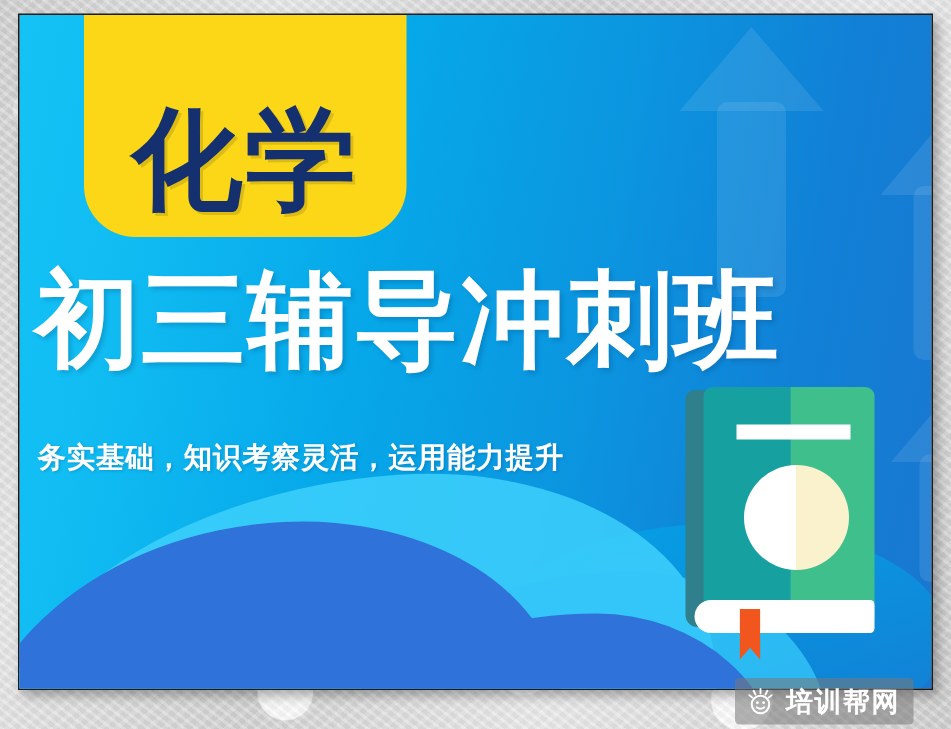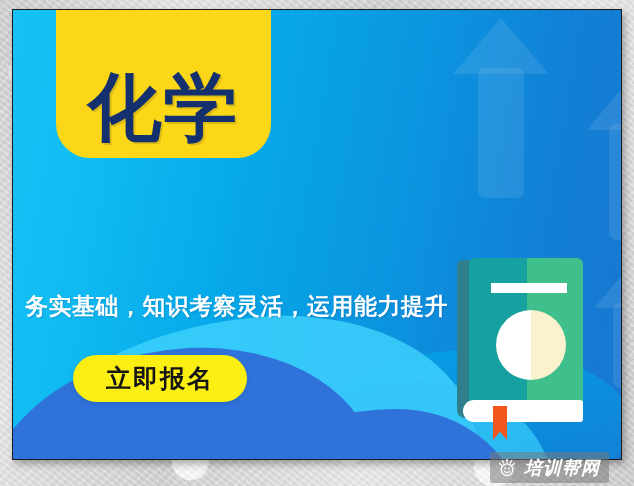--- a/index.html
+++ b/index.html
@@ -191,23 +191,23 @@
     letter-spacing: 1px;
     text-shadow: 2px 2px 3px rgba(0,60,110,0.22);
     white-space: nowrap;
   }
 
   
   #subtitle {
     position: absolute;
     left: 12px;
     top: 285px;
-    font-family: Liberation Mono, monospace;
-    font-weight: 700;
-    font-size: 23px;
+    font-family: Liberation Sans, sans-serif;
+    font-weight: 700;
+    font-size: 19px;
     line-height: 1.2;
     color: #ffffff;
     letter-spacing: 0.5px;
     white-space: nowrap;
     text-shadow: 1px 1px 2px rgba(0,60,110,0.25);
   }
 
   
   #cta-button {
     position: absolute;
@@ -295,21 +295,20 @@
     position: absolute;
     left: 490px;
     top: 452px;
     height: 31px;
     padding: 0 9px 0 7px;
     display: flex;
     align-items: center;
     gap: 7px;
     background: rgba(120,120,120,0.55);
     border-radius: 3px;
-    font-style: italic;
   }
   #watermark-icon {
     width: 20px;
     height: 20px;
     display: block;
   }
   #watermark-text {
     font-family: "DejaVu Sans", sans-serif;
     font-weight: 700;
     font-size: 18px;
@@ -342,26 +341,24 @@
 
   <div id="wave-light"></div>
   <div id="wave-light2"></div>
   <div id="wave-dark"></div>
   <div id="wave-dark2"></div>
 
   <div id="subject-badge">
     <span id="subject-badge-text">化学</span>
   </div>
 
+  <div id="headline">初三辅导冲刺班</div>
 
   <div id="subtitle">务实基础，知识考察灵活，运用能力提升</div>
 
-  <button id="cta-button">
-    <span id="cta-button-label">立即报名</span>
-  </button>
 
   <div id="book-illustration">
     <div id="book-spine"></div>
     <div id="book-cover-left"></div>
     <div id="book-cover-right"></div>
     <div id="book-title-bar"></div>
     <div id="book-circle"></div>
     <div id="book-pages"></div>
     <div id="book-bookmark"></div>
   </div>

